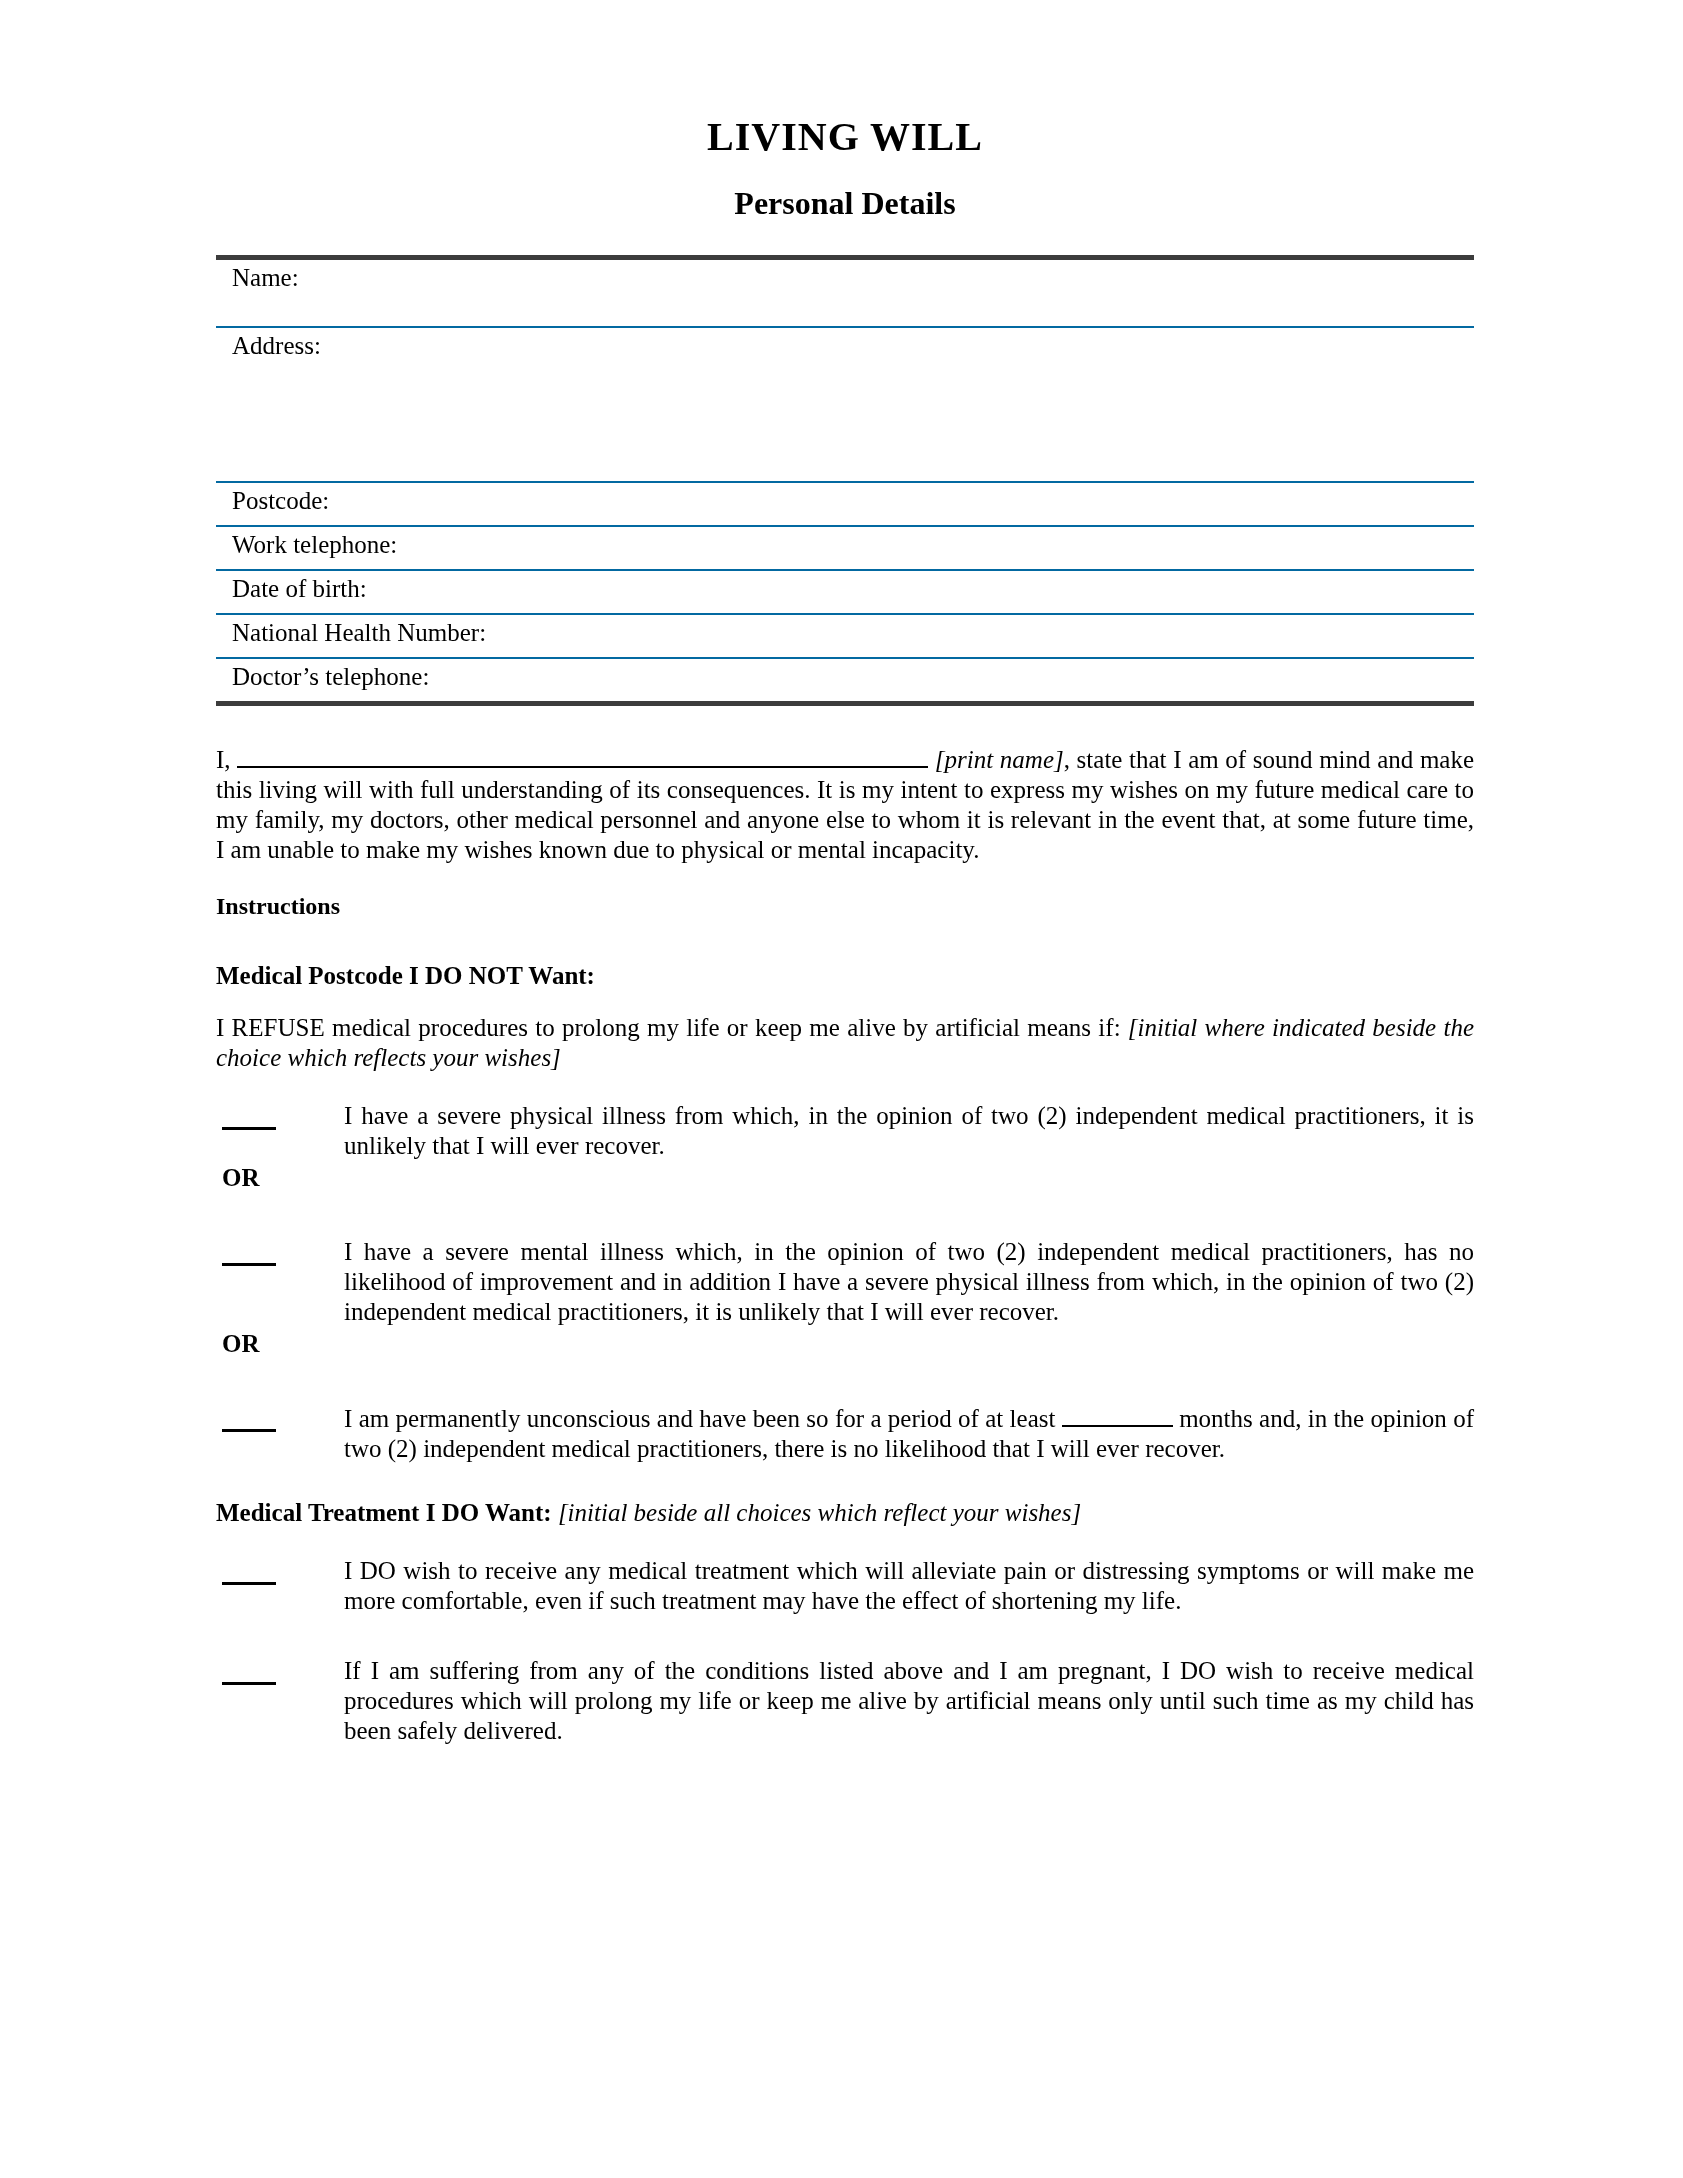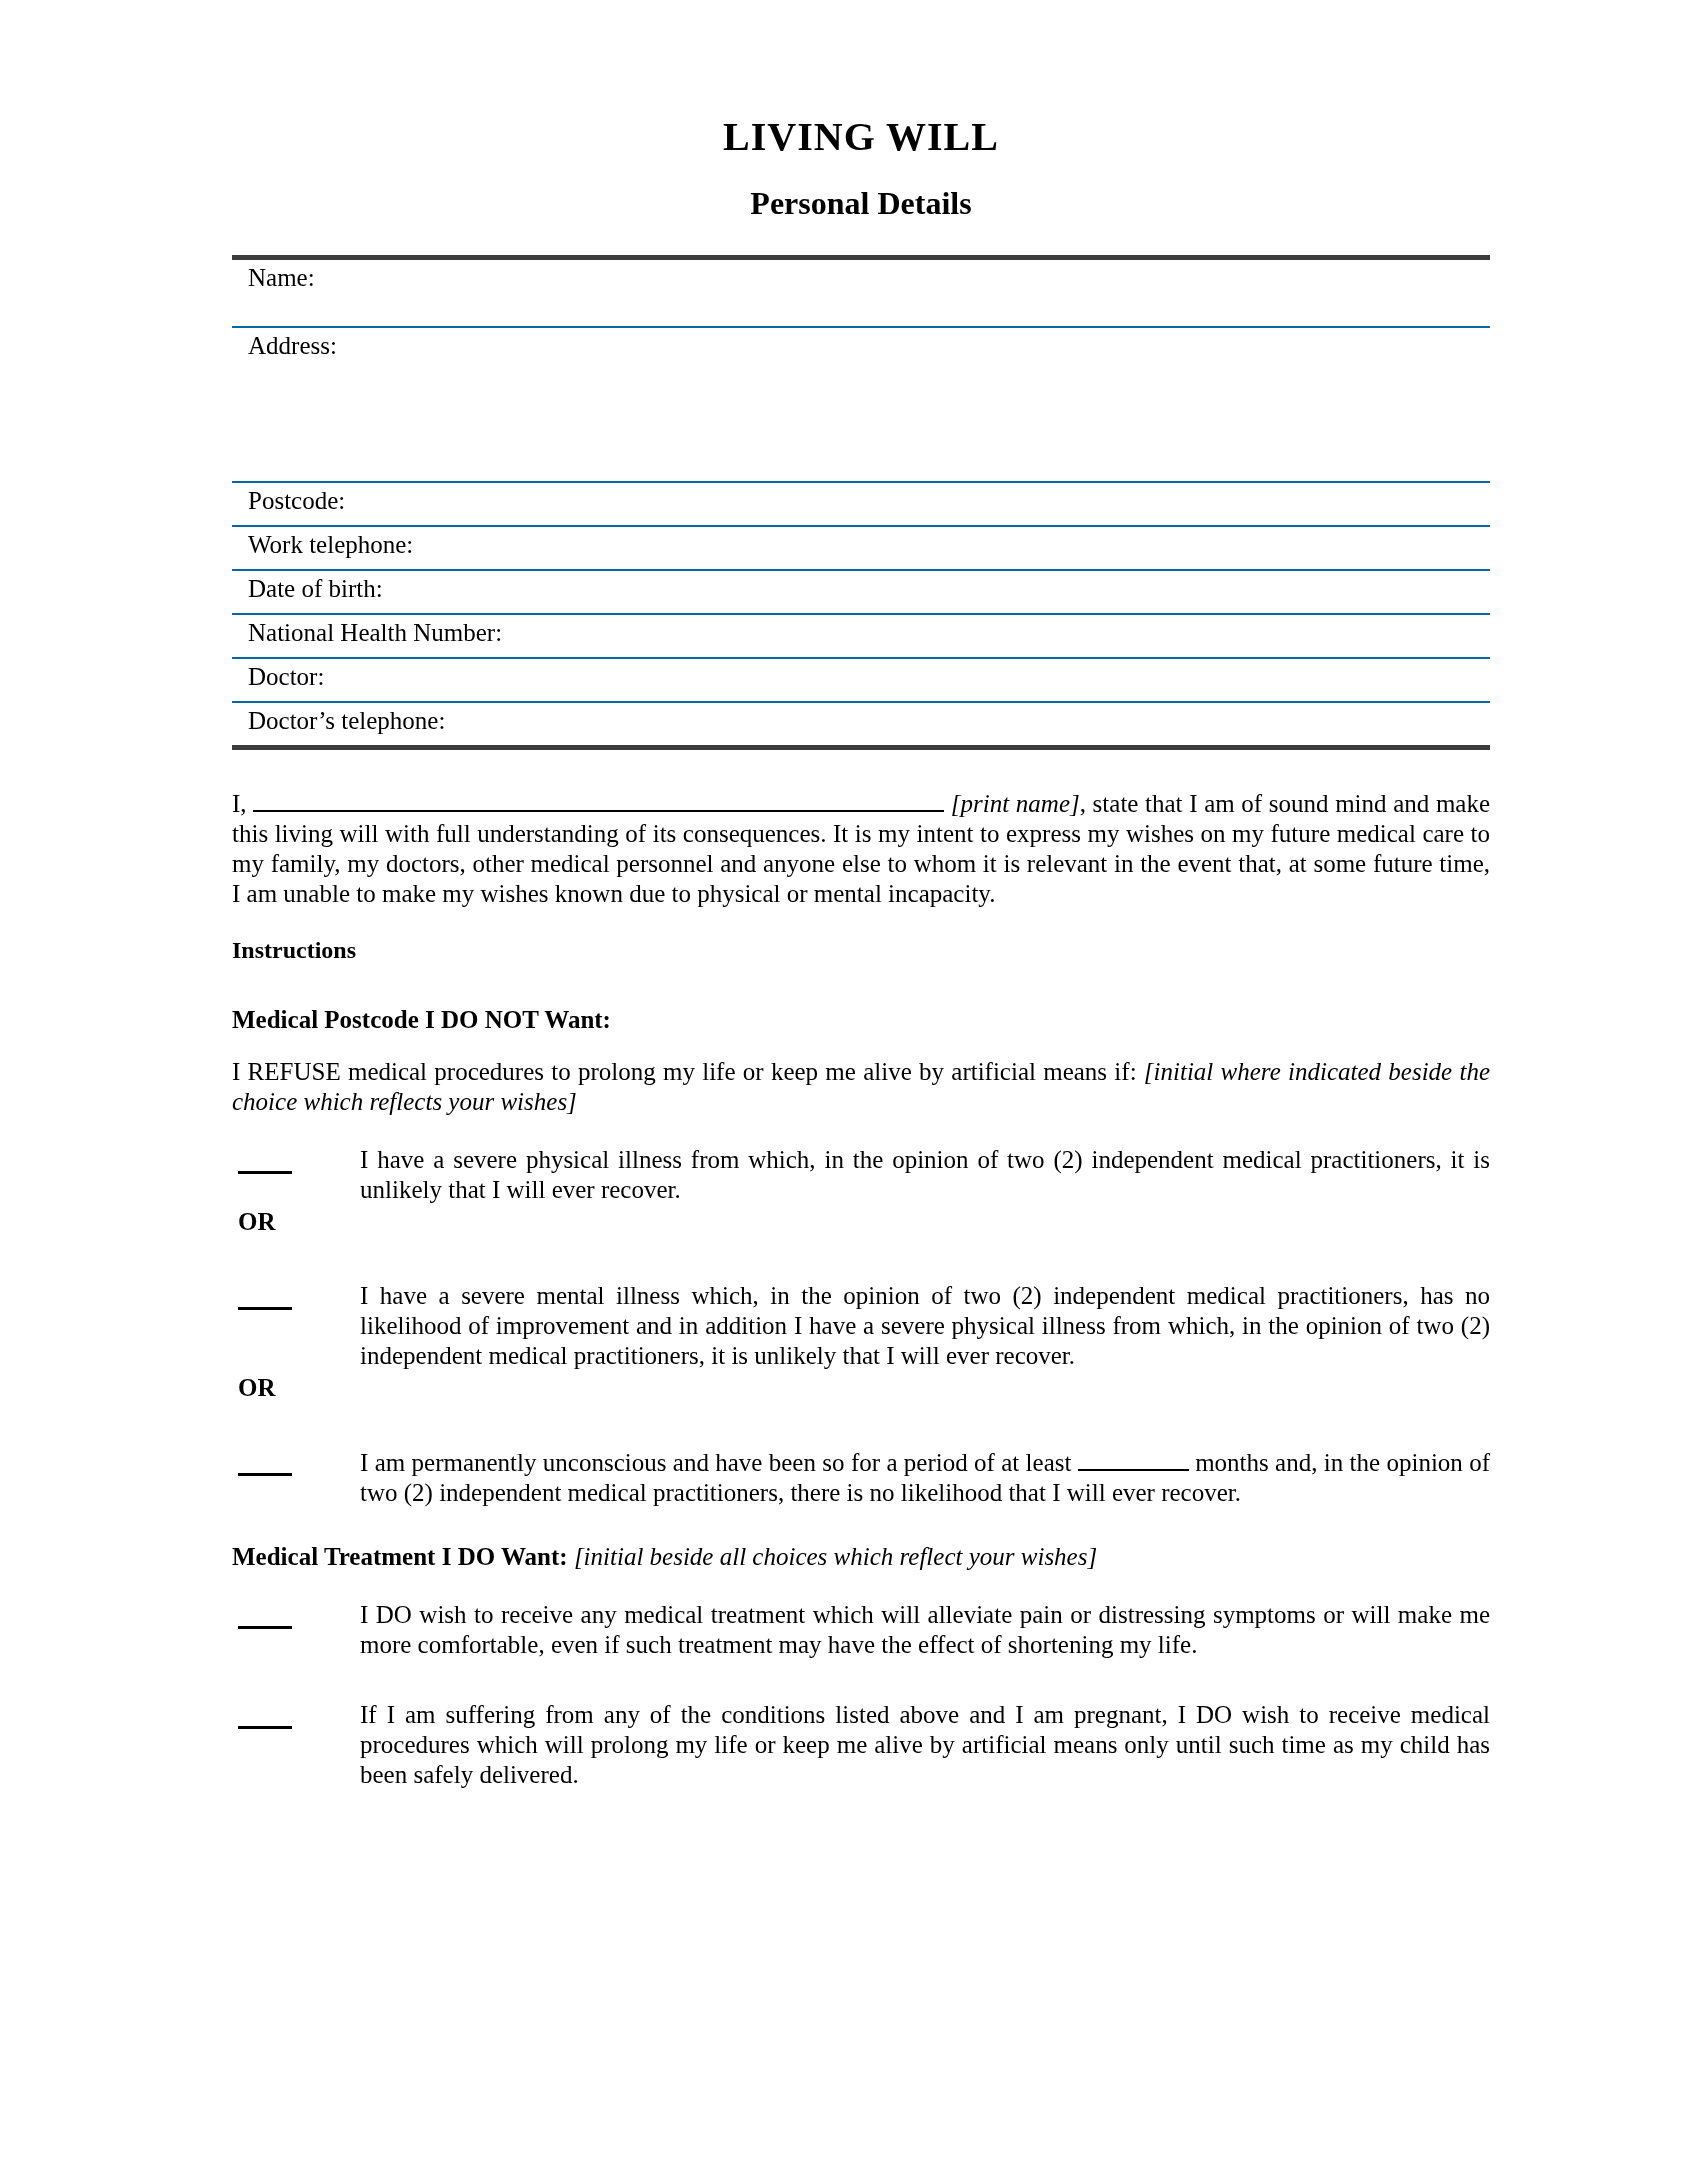--- a/index.html
+++ b/index.html
@@ -6,21 +6,21 @@
   .page{
     position:relative;
     width:1683px;height:2178px;
     background:#ffffff;
     color:#000000;
     font-family:"Liberation Serif", serif;
     overflow:hidden;
   }
   .content{
     position:absolute;
-    left:232px;top:0;
+    left:216px;top:0;
     width:1258px;
   }
   .doc-title{
     margin:115px 0 0 0;
     font-size:40px;line-height:44px;
     font-weight:bold;text-align:center;
     letter-spacing:1px;
   }
   .doc-subtitle{
     margin:26px 0 0 0;
@@ -158,28 +158,20 @@
         <td>
               <div class="rowflex">
                 <span>National Health Number:</span>
                 <span class="fill"></span>
               </div>
             </td>
       </tr>
       <tr class="row-small">
         <td>
               <div class="rowflex">
-                <span>Doctor:</span>
-                <span class="fill"></span>
-              </div>
-            </td>
-      </tr>
-      <tr class="row-small">
-        <td>
-              <div class="rowflex">
                 <span>Doctor’s telephone:</span>
                 <span class="fill"></span>
               </div>
             </td>
       </tr>
     </tbody>
       </table>
 
     <div class="para declaration"><span>I,</span>
       <span class="blank blank-long"></span>

